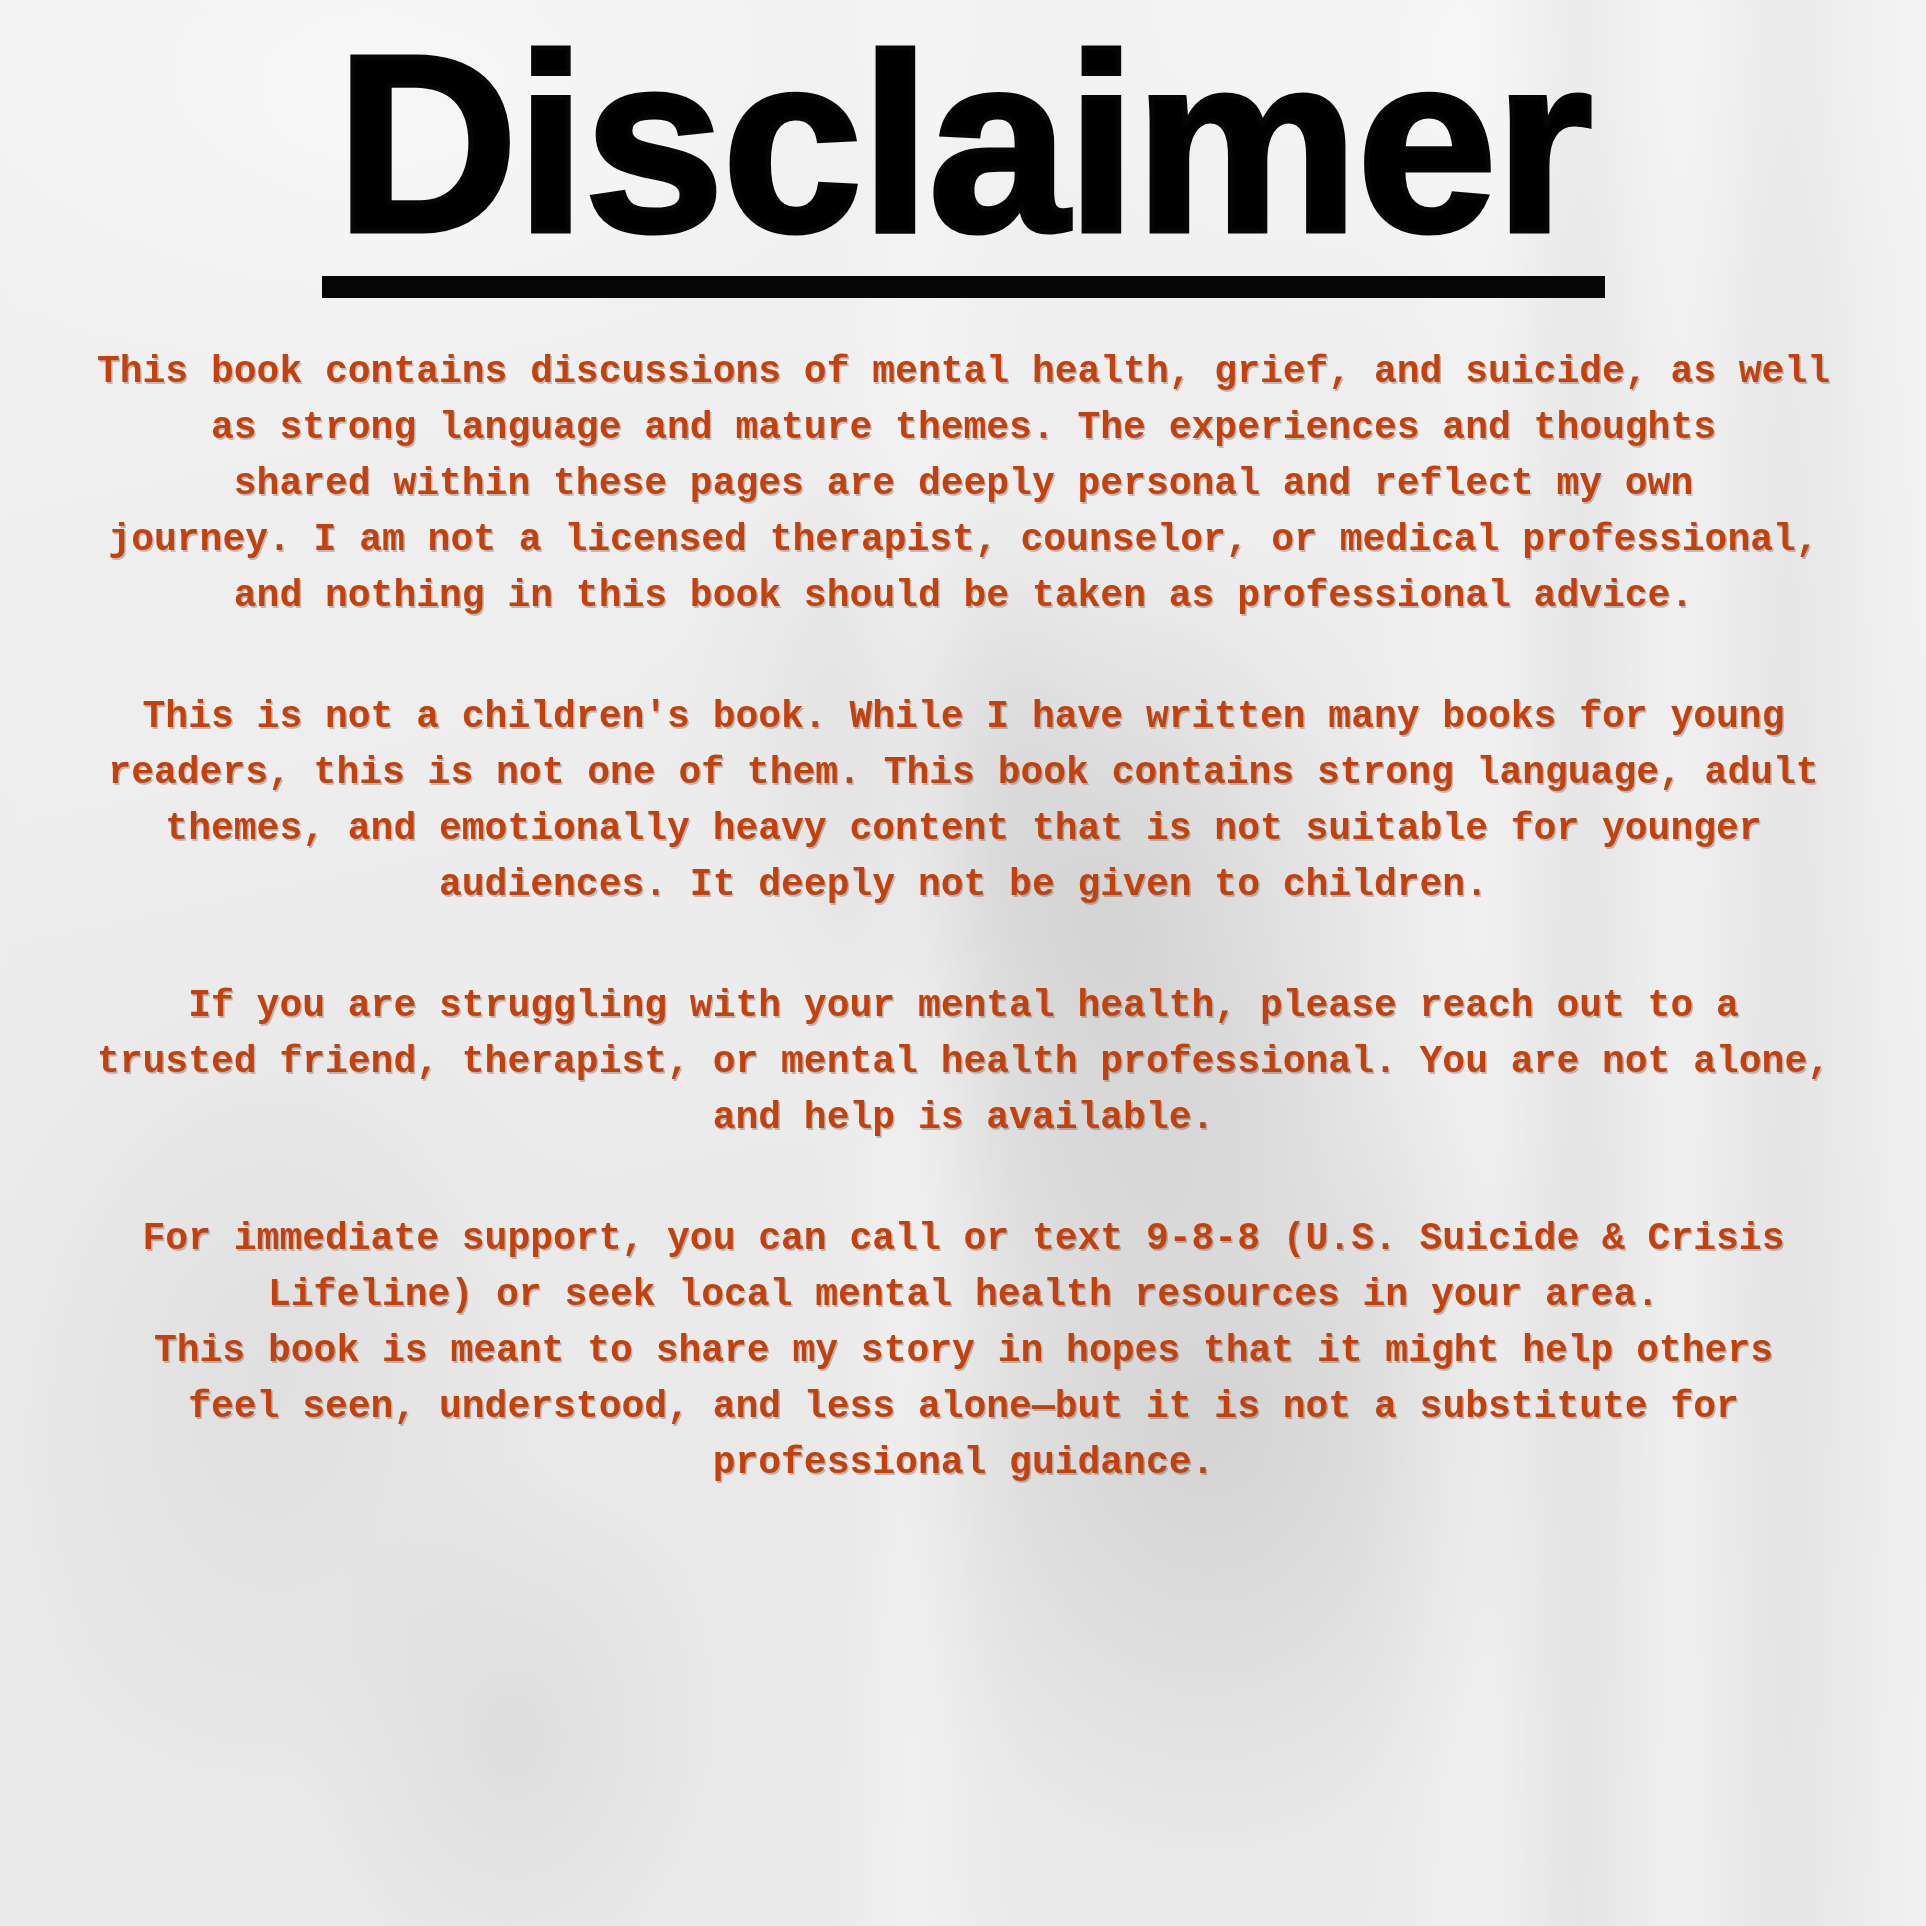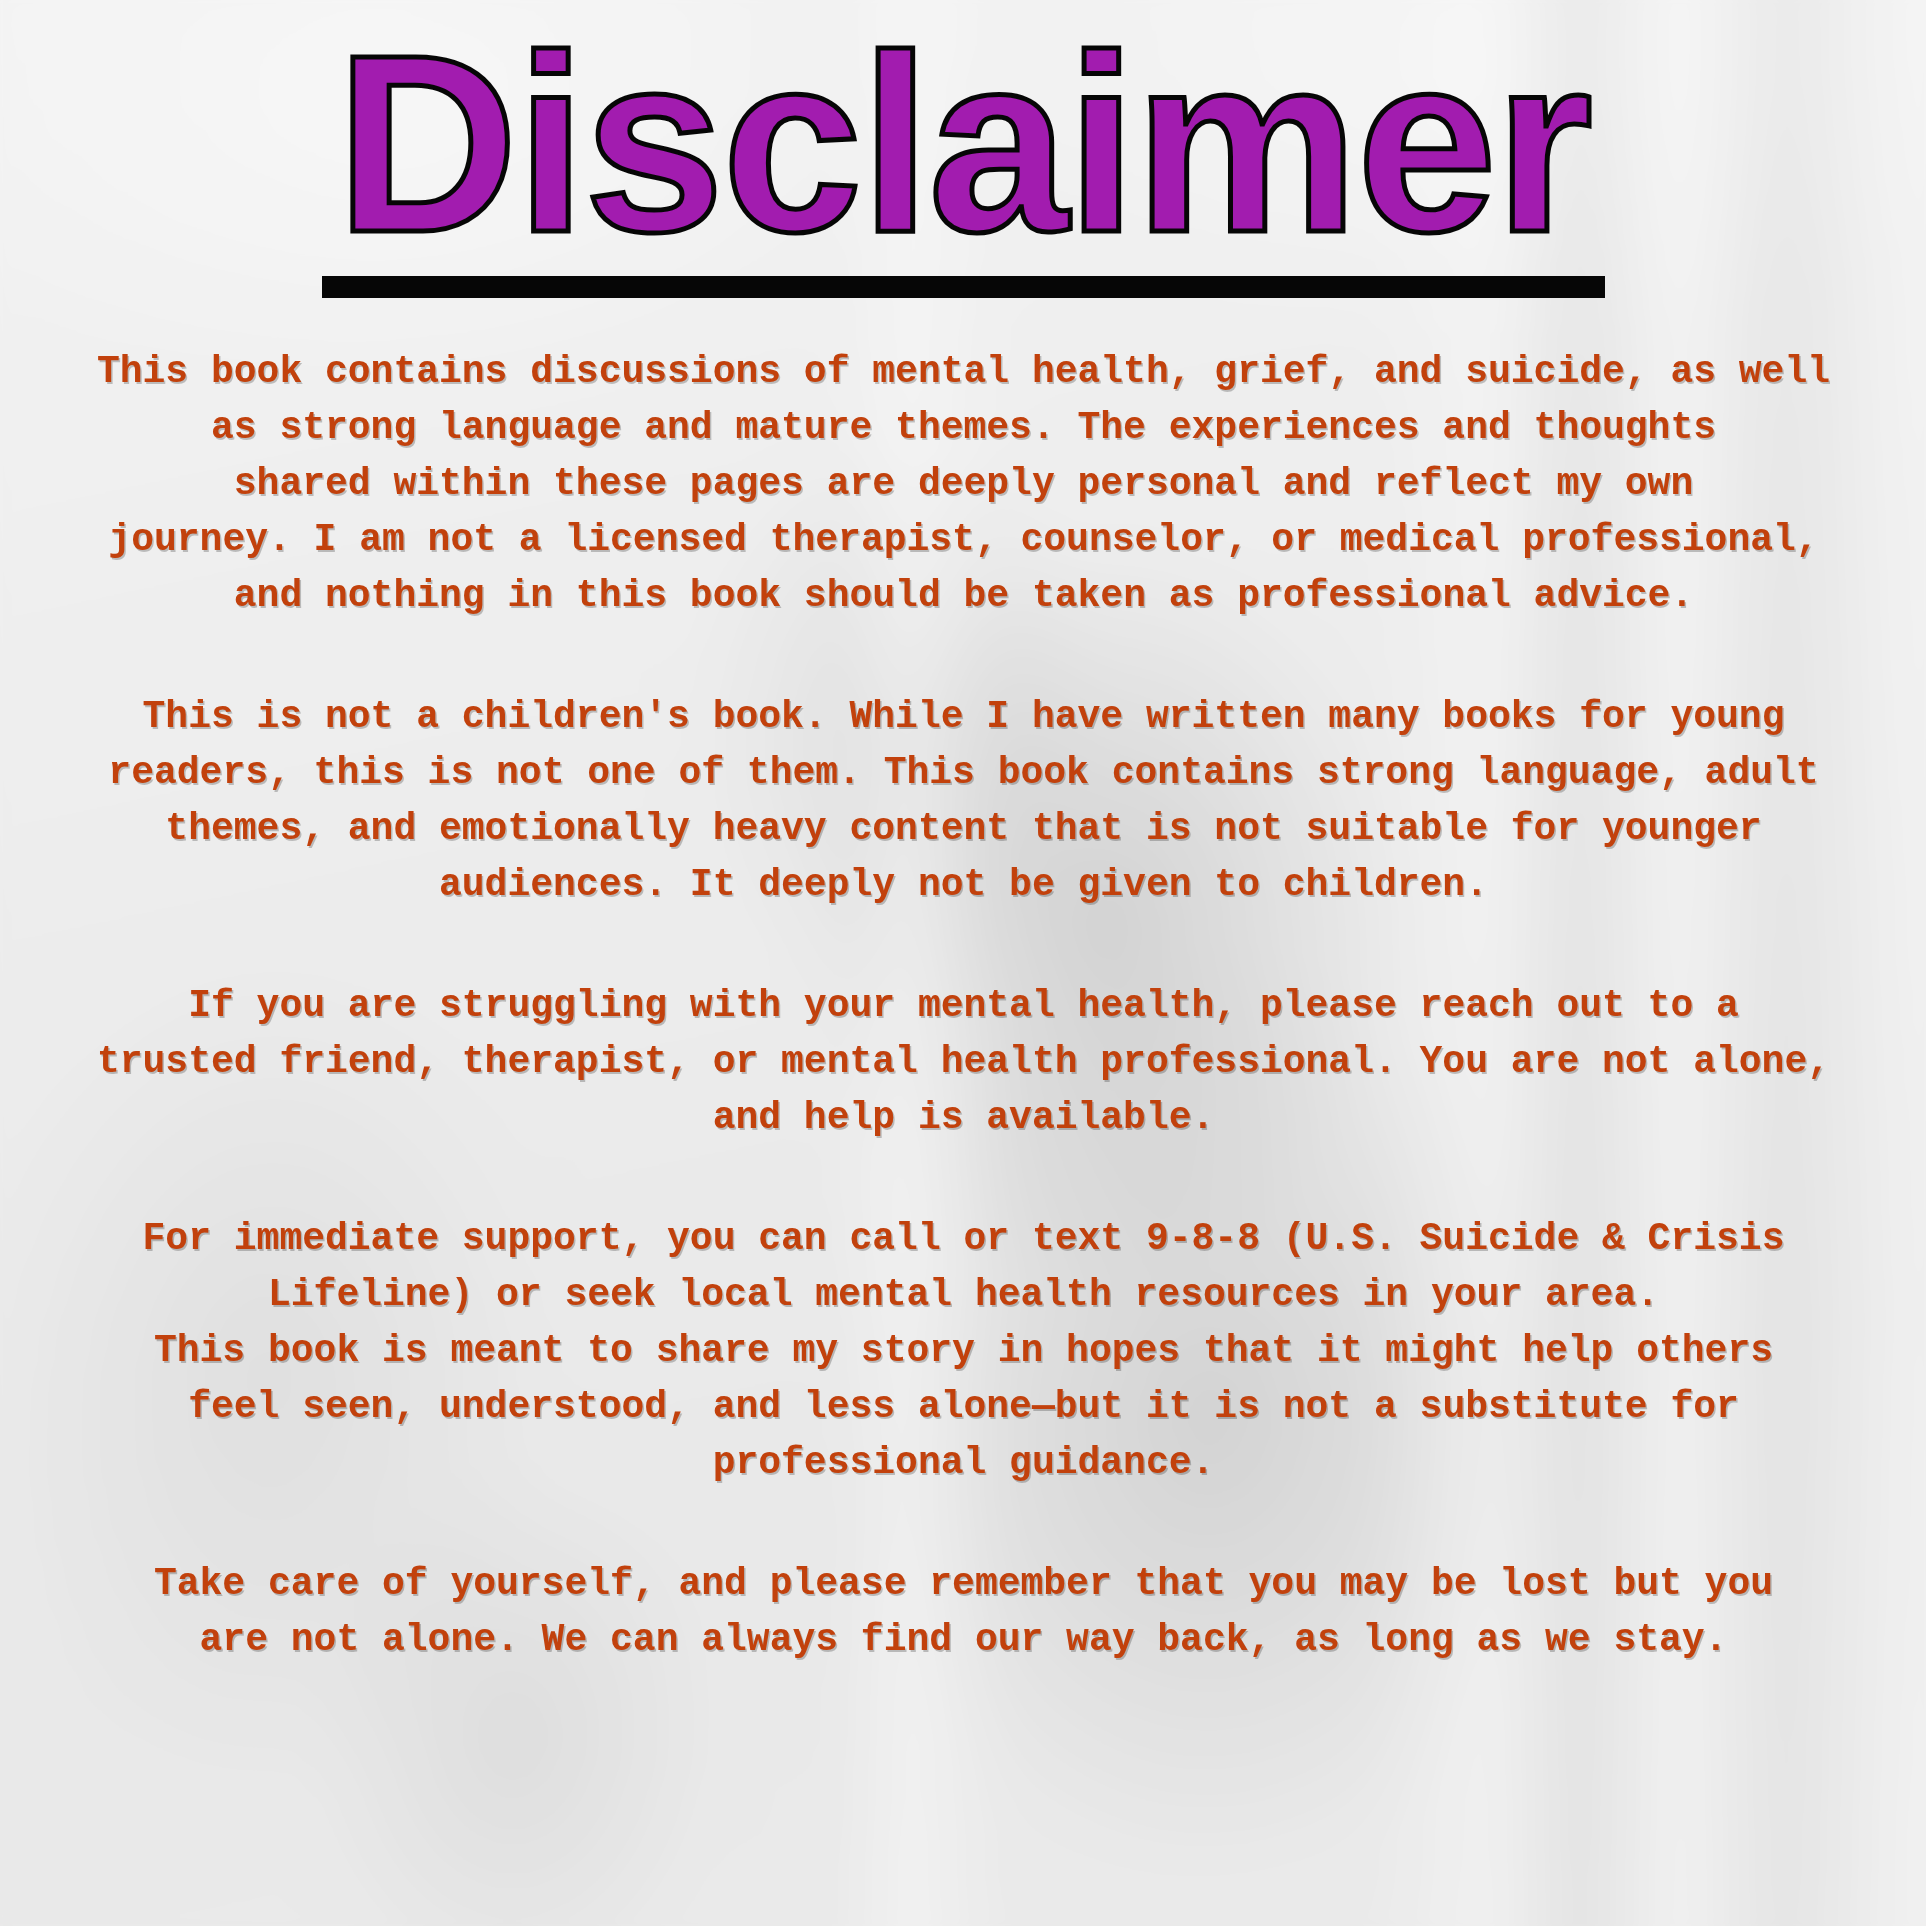--- a/index.html
+++ b/index.html
@@ -68,21 +68,21 @@
   }
 
   .title {
     display: inline-block;
     margin: 0;
     font-family: "Liberation Sans", sans-serif;
     font-weight: 700;
     font-size: 252px;
     line-height: 1;
     letter-spacing: -2px;
-    color: #a21caf;
+    color: #000000;
     -webkit-text-stroke: 5px #060606;
     padding: 0 14px 6px 14px;
     border-bottom: 22px solid #060606;
   }
 
   .body-text {
     width: 1792px;
     margin: 46px auto 0 auto;
     font-family: "Liberation Mono", "DejaVu Sans Mono", monospace;
     font-weight: 700;
@@ -125,19 +125,17 @@
 themes, and emotionally heavy content that is not suitable for younger
 audiences. It deeply not be given to children.</p>
       <p>If you are struggling with your mental health, please reach out to a
 trusted friend, therapist, or mental health professional. You are not alone,
 and help is available.</p>
       <p>For immediate support, you can call or text 9-8-8 (U.S. Suicide &amp; Crisis
 Lifeline) or seek local mental health resources in your area.
 This book is meant to share my story in hopes that it might help others
 feel seen, understood, and less alone—but it is not a substitute for
 professional guidance.</p>
-      <p>Take care of yourself, and please remember that you may be lost but you
-are not alone. We can always find our way back, as long as we stay.</p>
     </div>
 
   </div>
 </div>
 
 
 </body></html>

